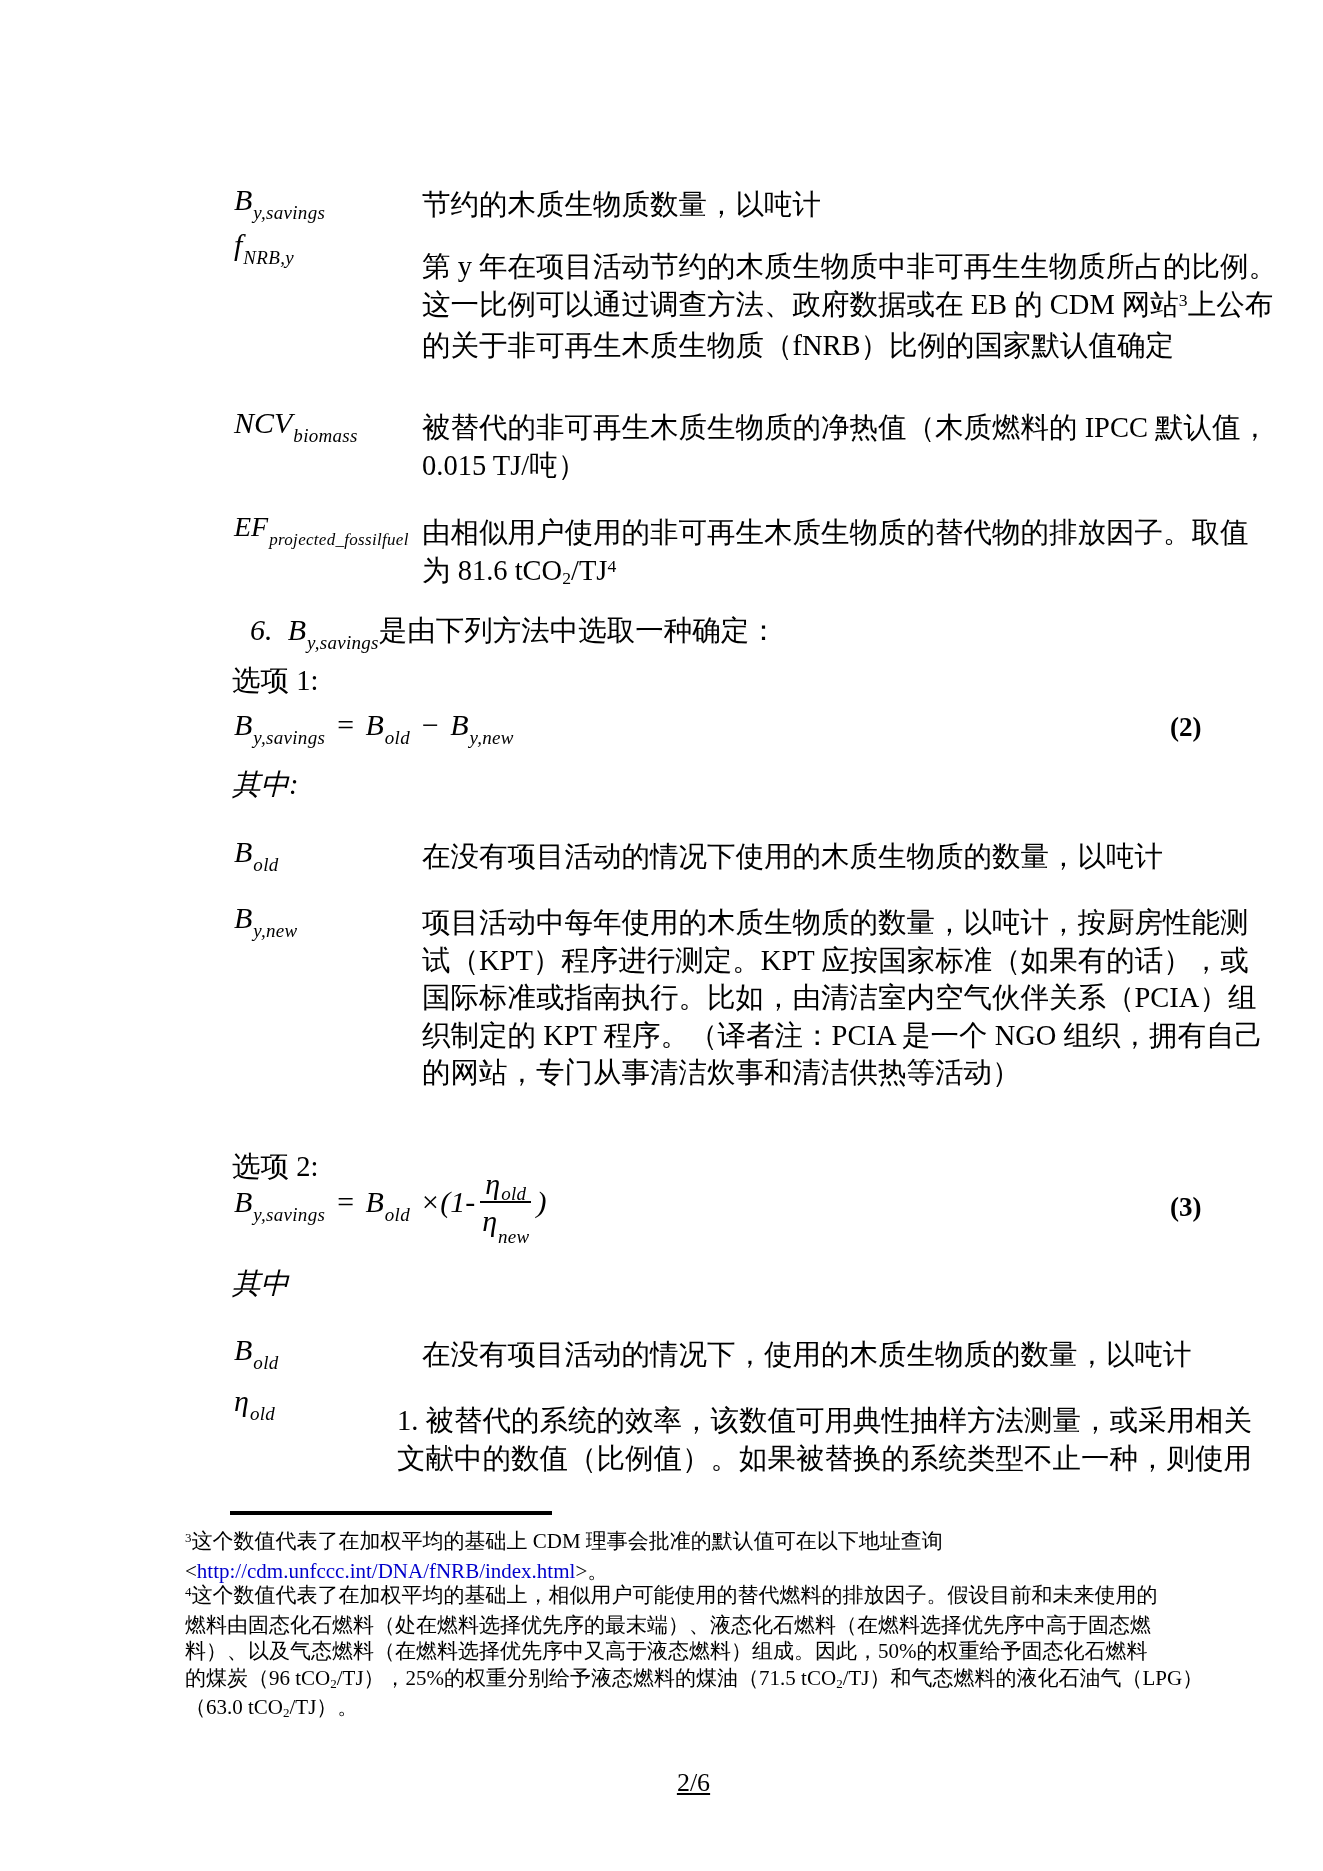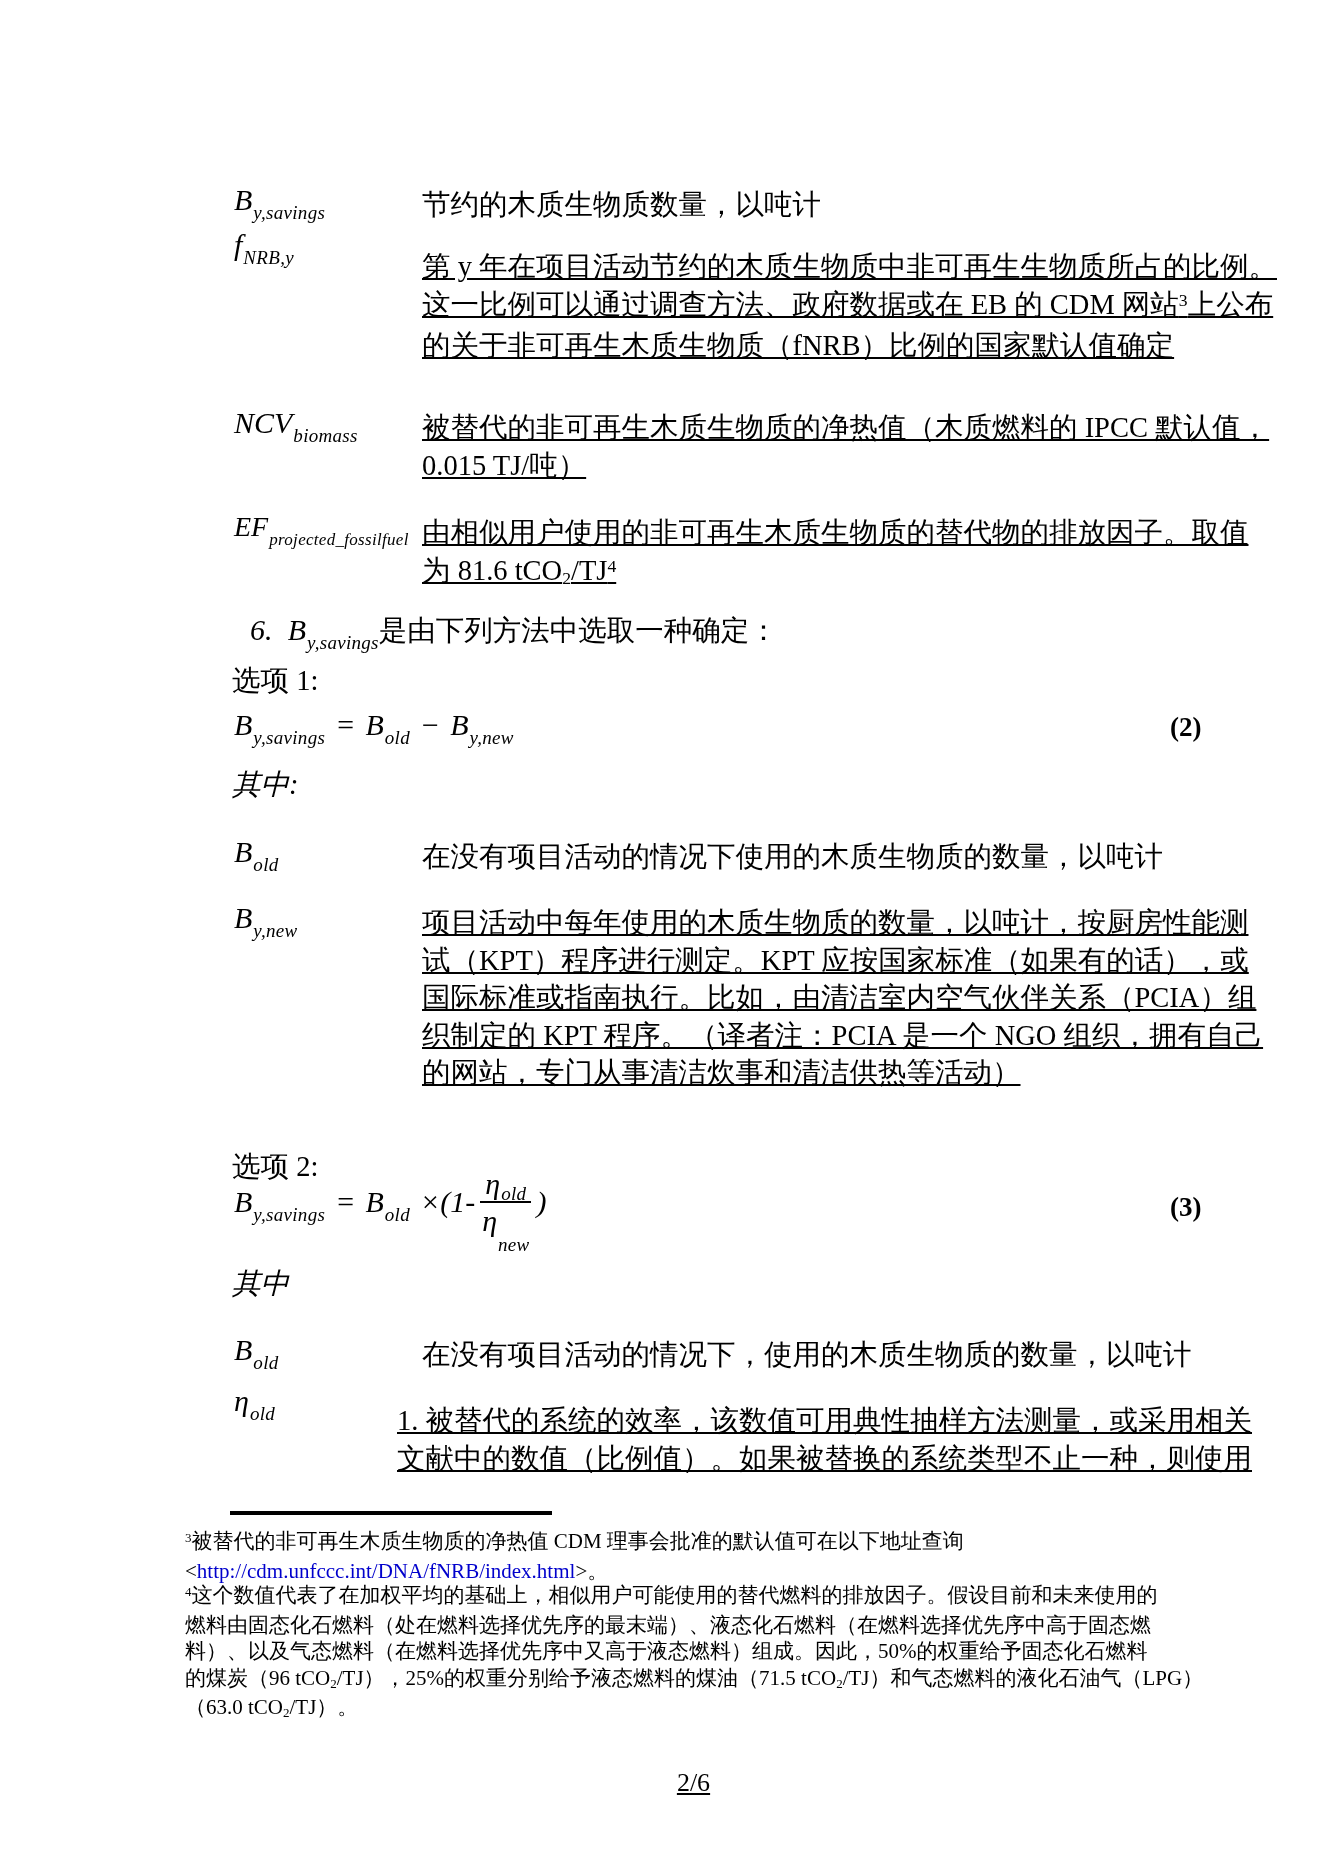--- a/index.html
+++ b/index.html
@@ -12,21 +12,21 @@
     overflow:hidden;
     margin-left:32px;
   }
   .abs{position:absolute;}
   
   .term{left:202px;font-style:italic;font-size:30px;white-space:nowrap;}
   .tbase{font-style:italic;}
   .tsub{font-size:19px;font-style:italic;position:relative;top:9px;margin-left:1px;letter-spacing:.3px;}
   
   .def{left:390px;font-size:28.5px;line-height:37.5px;white-space:nowrap;}
-  .def .line{white-space:nowrap;text-decoration:underline;}
+  .def .line{white-space:nowrap;}
   .cn{left:200px;font-size:28.5px;white-space:nowrap;}
   
   .eq{left:202px;font-style:italic;font-size:30px;white-space:nowrap;display:flex;align-items:center;}
   .eq .gap{display:inline-block;width:10px;}
   .eqnum{left:1138px;font-style:normal;font-weight:bold;font-size:27px;}
   .frac{display:inline-flex;flex-direction:column;align-items:center;vertical-align:middle;margin:0 2px;}
   .frac .top{border-bottom:2px solid #000;padding:0 5px 1px 5px;line-height:1.05;}
   .frac .bot{padding:2px 5px 0 5px;line-height:1.05;}
   .sp{font-size:0.62em;position:relative;top:-0.45em;}
   .sb{font-size:0.62em;position:relative;top:0.25em;}
@@ -104,41 +104,41 @@
   <div class="abs eq" style="top:1168px">
     <span><span>B</span><span class="tsub">y,savings</span></span>
     <span class="gap"></span>
       <span>=</span>
       <span class="gap"></span>
     <span><span>B</span><span class="tsub">old</span></span>
     <span class="gap"></span>
       <span>×(1-</span>
     <span class="frac">
       <span class="top"><span>η</span><span class="tsub" style="top:6px">old</span></span>
-      <span class="bot"><span>η</span><span class="tsub" style="top:20px">new</span></span>
+      <span class="bot"><span>η</span><span class="tsub" style="top:12px">new</span></span>
     </span>
     <span>)</span>
   </div>
   <div class="abs eqnum" style="top:1192px">(3)</div>
 
   <div class="abs cn it" style="top:1265px">其中</div>
 
   <div class="abs term" style="top:1333px"><span class="tbase">B</span><span class="tsub">old</span></div>
   <div class="abs def" style="top:1336px">在没有项目活动的情况下，使用的木质生物质的数量，以吨计</div>
 
   <div class="abs term" style="top:1384px"><span class="tbase">η</span><span class="tsub">old</span></div>
   <div class="abs def" style="top:1402px;left:365px">
     <div class="line">1. 被替代的系统的效率，该数值可用典性抽样方法测量，或采用相关</div>
     <div class="line">文献中的数值（比例值）。如果被替换的系统类型不止一种，则使用</div>
   </div>
 
   <div class="abs divider" style="top:1511px"></div>
 
   <div class="abs fn" style="top:1528px">
-    <div class="line"><span class="sp">3</span><span>被替代的非可再生木质生物质的净热值 CDM 理事会批准的默认值可在以下地址查询</span></div>
+    <div class="line"><span class="sp">3</span><span>这个数值代表了在加权平均的基础上 CDM 理事会批准的默认值可在以下地址查询</span></div>
     <div class="line"><span>&lt;</span><span class="fnlink">http://cdm.unfccc.int/DNA/fNRB/index.html</span><span>&gt;。</span></div>
   </div>
 
   <div class="abs fn" style="top:1582px">
     <div class="line"><span class="sp">4</span><span>这个数值代表了在加权平均的基础上，相似用户可能使用的替代燃料的排放因子。假设目前和未来使用的</span></div>
     <div class="line">燃料由固态化石燃料（处在燃料选择优先序的最末端）、液态化石燃料（在燃料选择优先序中高于固态燃</div>
     <div class="line">料）、以及气态燃料（在燃料选择优先序中又高于液态燃料）组成。因此，50%的权重给予固态化石燃料</div>
     <div class="line"><span>的煤炭（96 tCO</span><span class="sb">2</span><span>/TJ），25%的权重分别给予液态燃料的煤油（71.5 tCO</span><span class="sb">2</span><span>/TJ）和气态燃料的液化石油气（LPG）</span></div>
     <div class="line"><span>（63.0 tCO</span><span class="sb">2</span><span>/TJ）。</span></div>
   </div>

